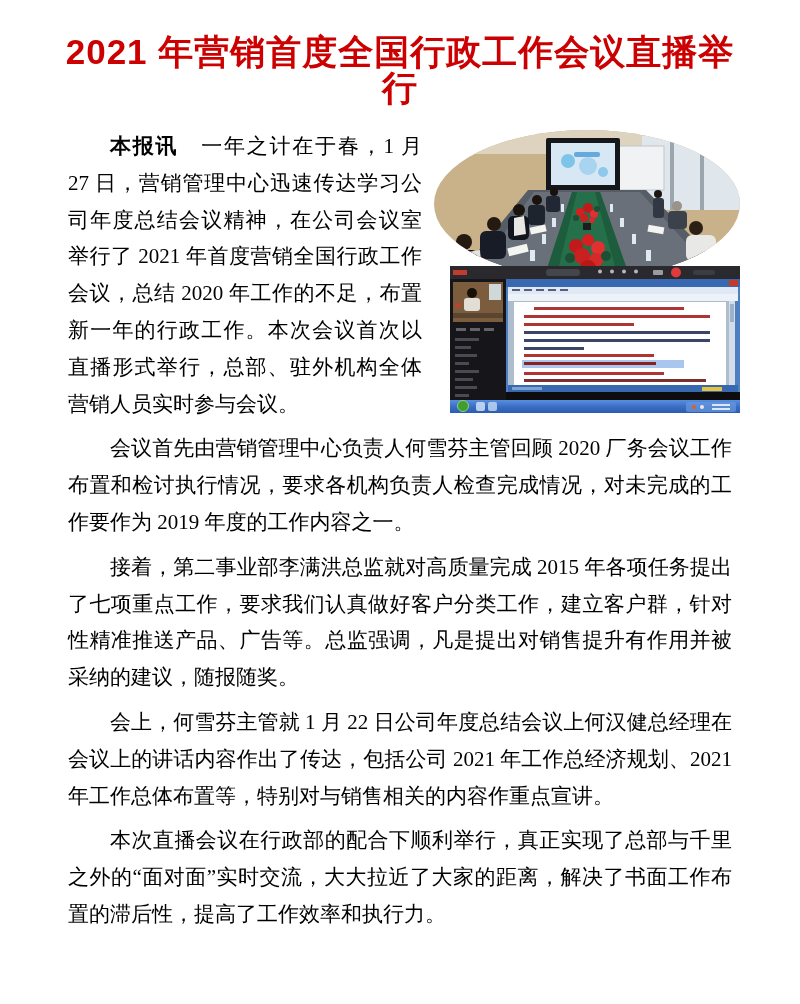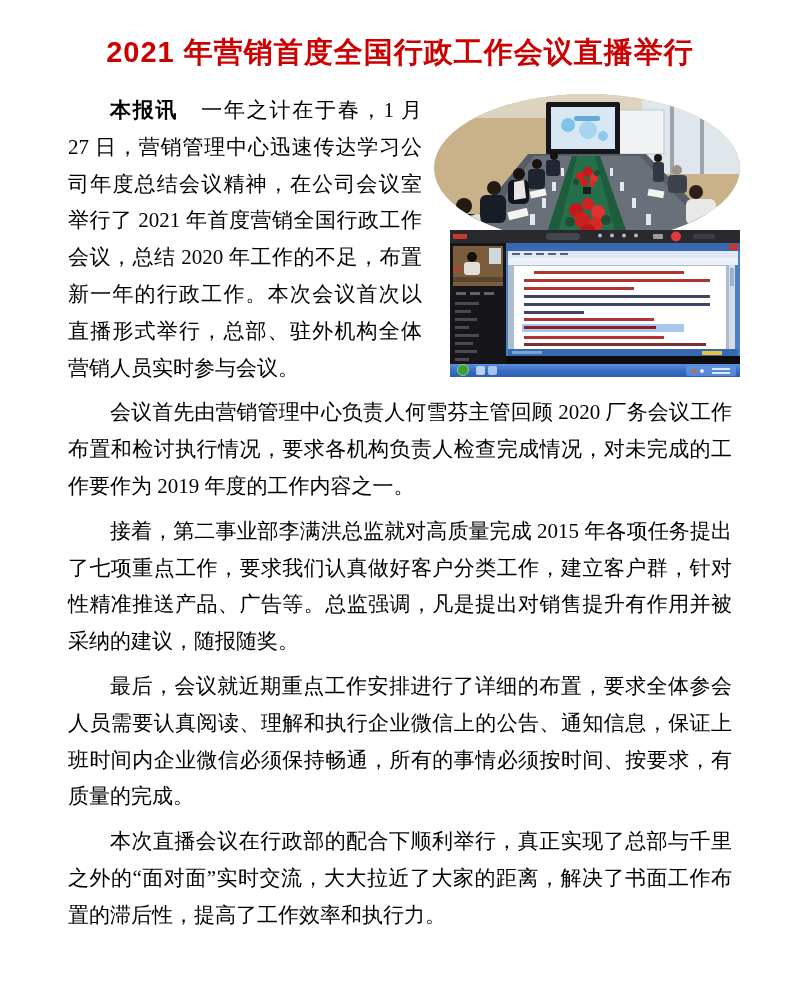--- a/index.html
+++ b/index.html
@@ -4,21 +4,21 @@
 <style>
   html,body{margin:0;padding:0;background:#ffffff;}
   .page{
     width:800px;height:1004px;box-sizing:border-box;
     background:#ffffff;padding:34px 60px 0 60px;overflow:hidden;
     font-family:"Liberation Serif","DejaVu Serif",serif;color:#000;
   }
   .title{
     margin:0 0 22px 0;text-align:center;
     font-family:"Liberation Sans","DejaVu Sans",sans-serif;
-    font-size:29px;font-weight:bold;letter-spacing:1px;
+    font-size:35px;font-weight:bold;letter-spacing:1px;
     color:#cc0000;line-height:36px;
   }
   .body-text{font-size:21px;line-height:36.8px;text-align:justify;}
   .body-text p{margin:8px;text-indent:2em;}
   .lead{font-weight:bold;}
   .photos{
     float:right;width:306px;height:284px;
     margin:2px 0 6px 12px;position:relative;
   }
   .photo-oval{position:absolute;left:0;top:0;}
@@ -209,17 +209,17 @@
             <circle cx="252" cy="141" r="2" fill="#e8e8e8"></circle>
           <rect x="262" y="138" width="18" height="2" fill="#dce8f8"></rect>
             <rect x="262" y="142" width="18" height="2" fill="#dce8f8"></rect>
         </g>
       </svg>
     </div>
 
     <p><span class="lead">本报讯</span><span>　一年之计在于春，1 月 27 日，营销管理中心迅速传达学习公司年度总结会议精神，在公司会议室举行了 2021 年首度营销全国行政工作会议，总结 2020 年工作的不足，布置新一年的行政工作。本次会议首次以直播形式举行，总部、驻外机构全体营销人员实时参与会议。</span></p>
     <p>会议首先由营销管理中心负责人何雪芬主管回顾 2020 厂务会议工作布置和检讨执行情况，要求各机构负责人检查完成情况，对未完成的工作要作为 2019 年度的工作内容之一。</p>
     <p>接着，第二事业部李满洪总监就对高质量完成 2015 年各项任务提出了七项重点工作，要求我们认真做好客户分类工作，建立客户群，针对性精准推送产品、广告等。总监强调，凡是提出对销售提升有作用并被采纳的建议，随报随奖。</p>
-    <p>最后，会议就近期重点工作安排进行了详细的布置，要求全体参会人员需要认真阅读、理解和执行企业微信上的公告、通知信息，保证上班时间内企业微信必须保持畅通，所有的事情必须按时间、按要求，有质量的完成。</p>
+    <p>会上，何雪芬主管就 1 月 22 日公司年度总结会议上何汉健总经理在会议上的讲话内容作出了传达，包括公司 2021 年工作总经济规划、2021 年工作总体布置等，特别对与销售相关的内容作重点宣讲。</p>
     <p>本次直播会议在行政部的配合下顺利举行，真正实现了总部与千里之外的“面对面”实时交流，大大拉近了大家的距离，解决了书面工作布置的滞后性，提高了工作效率和执行力。</p>
 
   </div>
 </div>
 
 </body></html>

